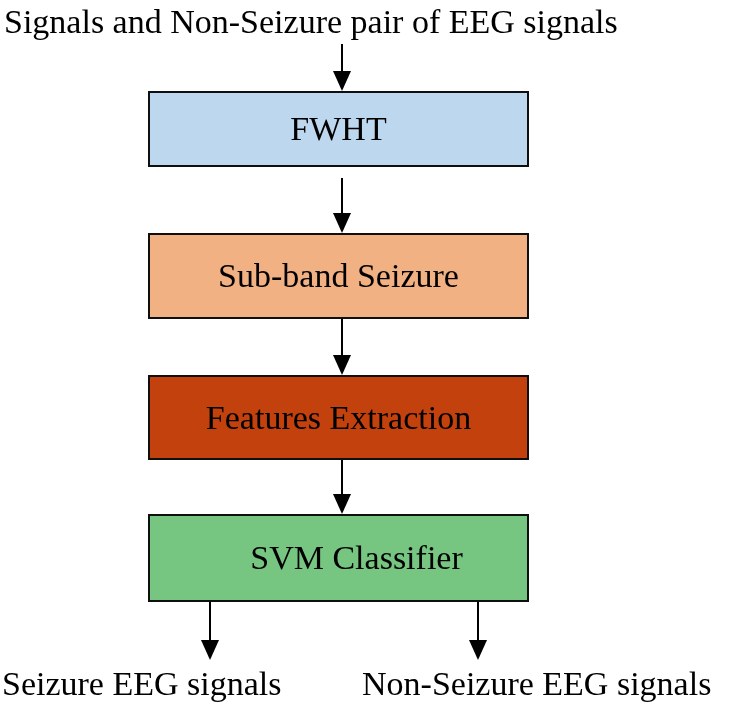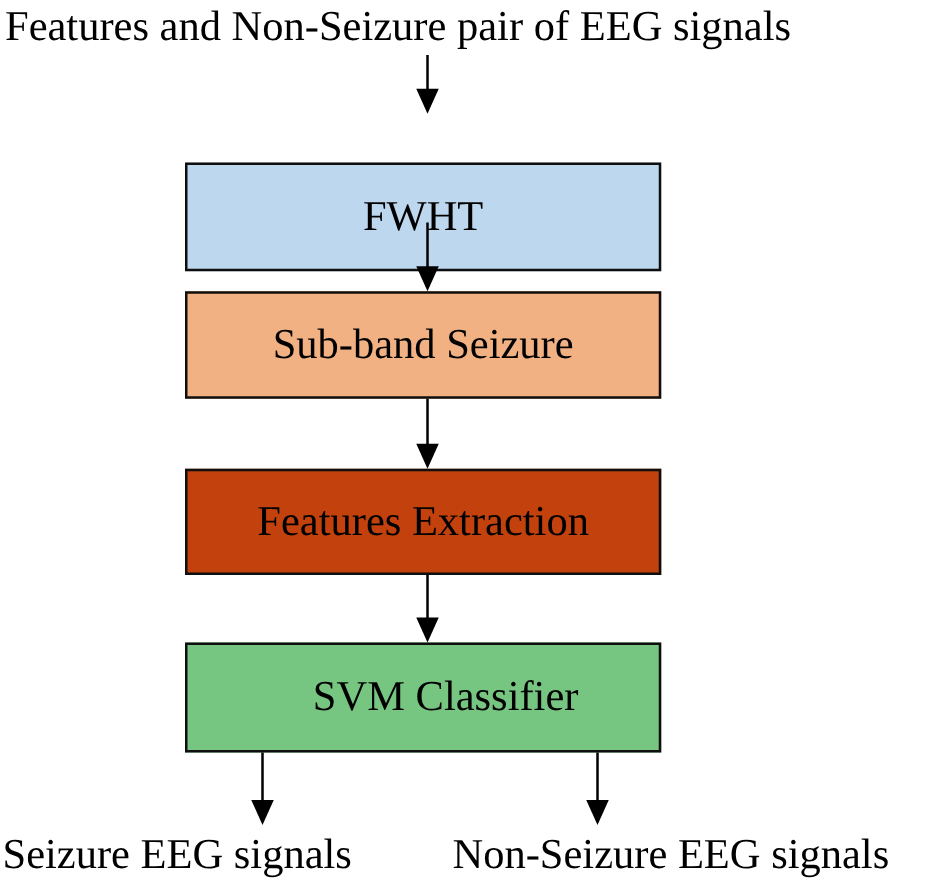--- a/index.html
+++ b/index.html
@@ -28,21 +28,21 @@
     left: 148px;
     width: 381px;
     border: 2px solid #0f0f0f;
     box-sizing: border-box;
     display: flex;
     align-items: center;
     justify-content: center;
     font-size: 34px;
     color: #000000;
   }
-  .box-fwht        { top: 91px;  height: 87px; margin-top: 39px; }
+  .box-fwht        { top: 91px;  height: 76px; }
   .box-subband     { top: 233px; height: 86px; }
   .box-features    { top: 375px; height: 85px; }
   .box-svm         { top: 514px; height: 88px; }
   .arrow-line {
     position: absolute;
     width: 2px;
     background: #000000;
   }
   .arrow-head {
     position: absolute;
@@ -73,21 +73,21 @@
 
   .input-label  { top: 2px;   left: 4px; }
   .out-seizure  { top: 664px; left: 2px; }
   .out-nonseiz  { top: 664px; left: 362px; text-align: center; }
 </style>
 </head>
 <body>
 
 <div id="canvas">
 
-  <div class="free-label input-label">Features and Non-Seizure pair of EEG signals</div>
+  <div class="free-label input-label">Signals and Non-Seizure pair of EEG signals</div>
 
   <div class="arrow-line a1-line"></div>
   <div class="arrow-head a1-head"></div>
 
   <div class="flow-box box-fwht" style="background-color: rgb(189, 215, 238);">
     <span>FWHT</span>
   </div>
 
   <div class="arrow-line a2-line"></div>
   <div class="arrow-head a2-head"></div>

